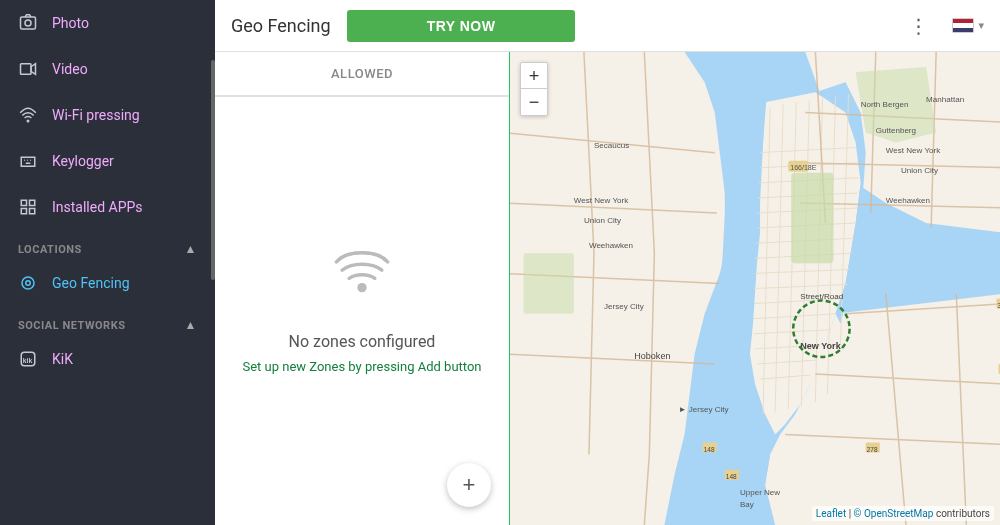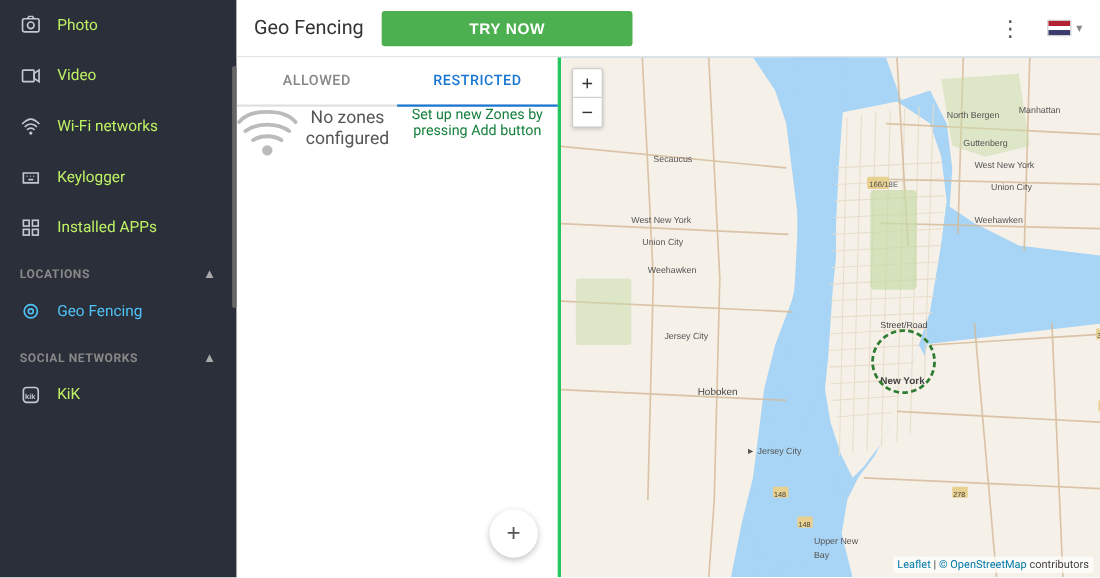--- a/index.html
+++ b/index.html
@@ -19,21 +19,21 @@
       font-size: 14px;
     }
     .sidebar::-webkit-scrollbar { width: 4px; }
     .sidebar::-webkit-scrollbar-thumb { background: #555; }
 
     .sidebar-item {
       display: flex;
       align-items: center;
       padding: 13px 18px;
       cursor: pointer;
-      color: #bef264;
+      color: #f0abfc;
       font-size: 14px;
       gap: 14px;
     }
     .sidebar-item.active { color: #4fc3f7; }
 
     .sidebar-icon {
       width: 20px;
       height: 20px;
       display: flex;
       align-items: center;
@@ -128,21 +128,21 @@
       overflow: hidden;
     }
 
     
     .panel {
       width: 295px;
       min-width: 295px;
       background: #fff;
       display: flex;
       flex-direction: column;
-      border-right: 3px solid #22c55e;
+      border-right: 1px solid #22c55e;
     }
     .tabs {
       display: flex;
       border-bottom: 2px solid #e0e0e0;
     }
     .tab {
       flex: 1;
       text-align: center;
       padding: 14px 0;
       font-size: 13px;
@@ -155,22 +155,22 @@
     .tab.active {
       color: #1976d2;
       border-bottom: 2px solid #1976d2;
       margin-bottom: -2px;
     }
     .tab:not(.active) { color: #888; }
 
     .panel-body {
       flex: 1;
       display: flex;
-      flex-direction: row;
-      align-items: flex-start;
+      flex-direction: column;
+      align-items: center;
       justify-content: center;
       color: #aaa;
       text-align: center;
     }
     .no-zones-icon {
       font-size: 48px;
       color: #bbb;
       margin-bottom: 16px;
     }
     .no-zones-title {
@@ -286,21 +286,21 @@
 
   <div class="sidebar-item">
     <span class="sidebar-icon">
       <svg width="18" height="18" viewBox="0 0 24 24" fill="none" stroke="#c5c8d0" stroke-width="2">
           <path d="M1.5 9C5.5 5 10.5 3 12 3s6.5 2 10.5 6"></path>
           <path d="M4.5 12.5C7 10 9.5 9 12 9s5 1 7.5 3.5"></path>
           <path d="M7.5 16C9 14.5 10.5 14 12 14s3 .5 4.5 2"></path>
           <circle cx="12" cy="20" r="1" fill="#c5c8d0"></circle>
         </svg>
     </span>
-    <span>Wi-Fi networks</span>
+    <span>Wi-Fi pressing</span>
   </div>
 
 
   <div class="sidebar-item">
     <span class="sidebar-icon">
       <svg width="18" height="18" viewBox="0 0 24 24" fill="none" stroke="#c5c8d0" stroke-width="2">
           <path d="M3 7h18v12H3z"></path>
           <path d="M7 11h1m3 0h1m3 0h1M9 15h6"></path>
         </svg>
     </span>
@@ -371,21 +371,20 @@
       <span class="flag-icon"></span>
       <span style="font-size:11px;color:#888;">▾</span>
     </div>
   </div>
 
   <div class="content">
 
     <div class="panel">
       <div class="tabs">
         <div class="tab">ALLOWED</div>
-        <div class="tab active">RESTRICTED</div>
       </div>
       <div class="panel-relative">
         <div class="panel-body">
           <div class="no-zones-icon">
             <svg width="56" height="56" viewBox="0 0 24 24" fill="none" stroke="#bbb" stroke-width="1.5">
               <path d="M1 6c2-2.5 5-4 11-4s9 1.5 11 4" stroke-linecap="round"></path>
               <path d="M3.5 9.5C5.5 8 8.5 7 12 7s6.5 1 8.5 2.5" stroke-linecap="round"></path>
               <path d="M6.5 13C8 12 10 11.5 12 11.5s4 .5 5.5 1.5" stroke-linecap="round"></path>
               <circle cx="12" cy="17" r="2" fill="#bbb" stroke="none"></circle>
             </svg>

